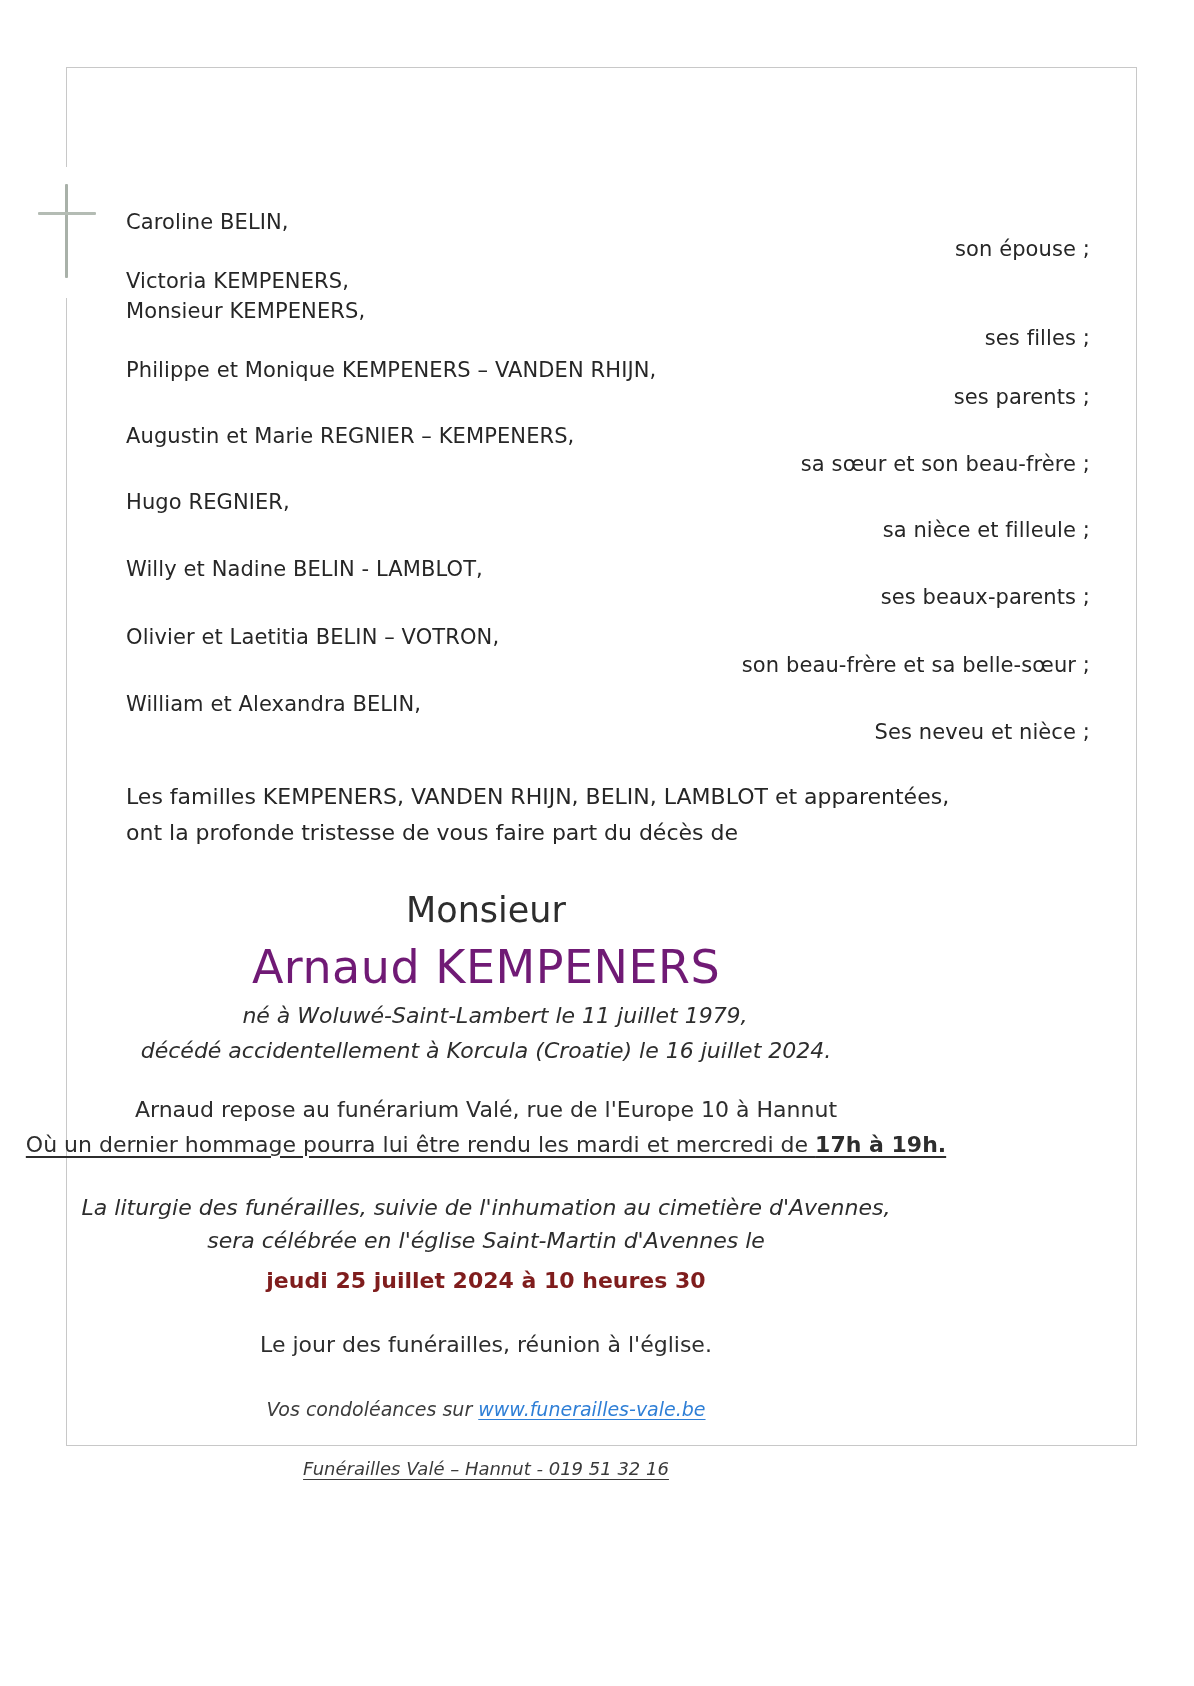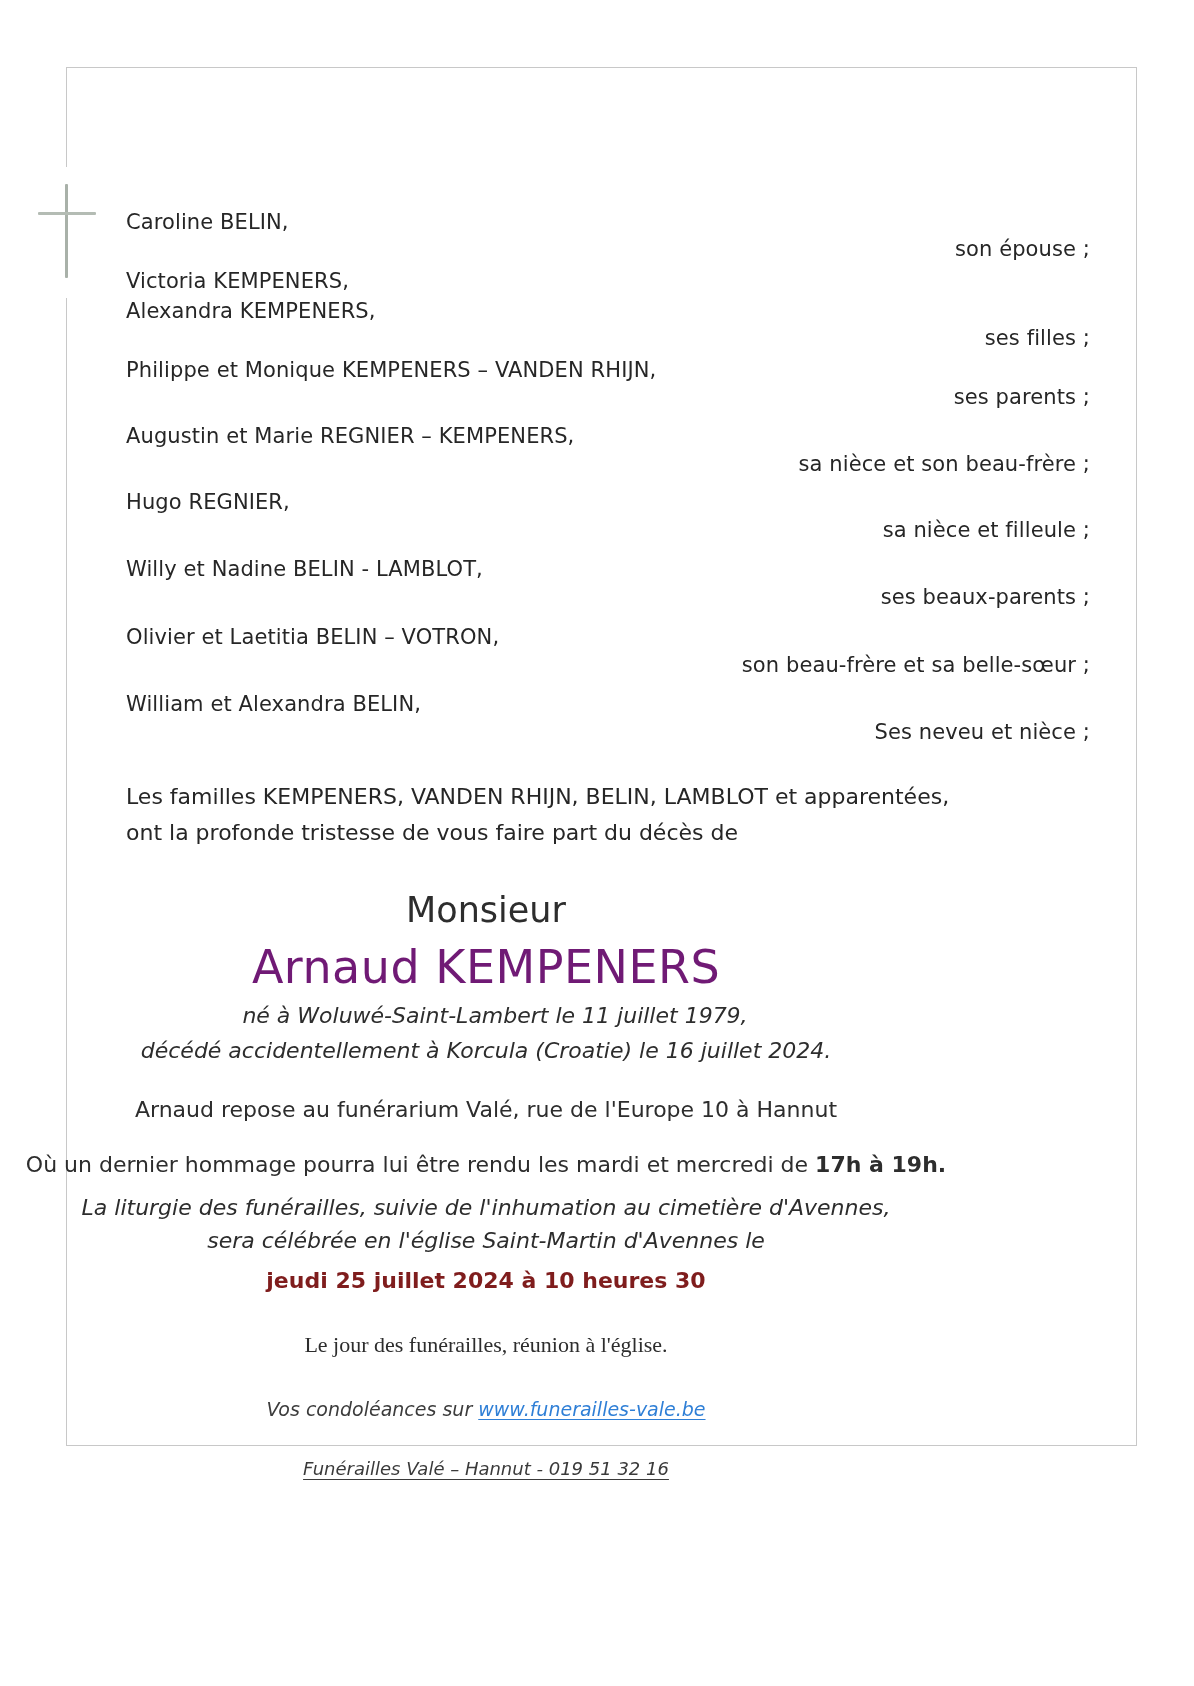--- a/index.html
+++ b/index.html
@@ -20,21 +20,21 @@
     .row { position: absolute; font-size: 21px; color: #262626; white-space: nowrap; letter-spacing: 0.1px; }
     .left { left: 126px; }
     .right { right: 104px; text-align: right; }
 
     .center { position: absolute; left: 0; width: 972px; text-align: center; white-space: nowrap; }
     .announce { position: absolute; left: 126px; font-size: 22px; color: #262626; white-space: nowrap; }
     .monsieur { font-size: 35px; color: #2d2d2d; }
     .name { font-size: 46px; color: #701a75; letter-spacing: 0.5px; }
     .italic-line { font-size: 22px; font-style: italic; color: #2d2d2d; }
     .plain-line { font-size: 22px; color: #2d2d2d; }
-    .underline-line { font-size: 22px; color: #2d2d2d; text-underline-offset: 4px; margin-top: 20px; }
+    .underline-line { font-size: 22px; color: #2d2d2d; text-decoration: underline; text-underline-offset: 4px; }
     .bold { font-weight: bold; }
     .date-line { font-size: 22px; font-weight: bold; color: #7f1d1d; }
     .condol { font-size: 19px; font-style: italic; font-weight: 300; color: #3c3c3c; }
     .link { color: #2f7fd6; text-decoration: underline; text-underline-offset: 3px; }
     .footer { font-size: 18px; font-style: italic; color: #3a3a3a; text-decoration: underline; text-underline-offset: 4px; }
   </style>
 </head>
 <body>
 
 <div class="frame-top"></div>
@@ -48,28 +48,28 @@
   <div class="cross-h"></div>
 </div>
 
 <div class="quote">
 </div>
 
 <div class="row left" style="top:210px;">Caroline BELIN,</div>
 <div class="row right" style="top:237px;">son épouse ;</div>
 
 <div class="row left" style="top:269px;">Victoria KEMPENERS,</div>
-<div class="row left" style="top:299px;">Alexandra KEMPENERS,</div>
+<div class="row left" style="top:299px;">Monsieur KEMPENERS,</div>
 <div class="row right" style="top:326px;">ses filles ;</div>
 
 <div class="row left" style="top:358px;">Philippe et Monique KEMPENERS – VANDEN RHIJN,</div>
 <div class="row right" style="top:385px;">ses parents ;</div>
 
 <div class="row left" style="top:424px;">Augustin et Marie REGNIER – KEMPENERS,</div>
-<div class="row right" style="top:452px;">sa nièce et son beau-frère ;</div>
+<div class="row right" style="top:452px;">sa sœur et son beau-frère ;</div>
 
 <div class="row left" style="top:490px;">Hugo REGNIER,</div>
 <div class="row right" style="top:518px;">sa nièce et filleule ;</div>
 
 <div class="row left" style="top:557px;">Willy et Nadine BELIN - LAMBLOT,</div>
 <div class="row right" style="top:585px;">ses beaux-parents ;</div>
 
 <div class="row left" style="top:625px;">Olivier et Laetitia BELIN – VOTRON,</div>
 <div class="row right" style="top:653px;">son beau-frère et sa belle-sœur ;</div>
 
@@ -85,21 +85,21 @@
 <div class="center italic-line" style="top:1038px;">décédé accidentellement à Korcula (Croatie) le 16 juillet 2024.</div>
 
 <div class="center plain-line" style="top:1097px;">Arnaud repose au funérarium Valé, rue de l'Europe 10 à Hannut</div>
 <div class="center underline-line" style="top:1132px;">
   <span>Où un dernier hommage pourra lui être rendu les mardi et mercredi de </span><span class="bold">17h à 19h.</span>
 </div>
 
 <div class="center italic-line" style="top:1195px;">La liturgie des funérailles, suivie de l'inhumation au cimetière d'Avennes,</div>
 <div class="center italic-line" style="top:1228px;">sera célébrée en l'église Saint-Martin d'Avennes le</div>
 <div class="center date-line" style="top:1268px;">jeudi 25 juillet 2024 à 10 heures 30</div>
-<div class="center plain-line" style="top:1332px;font-family:Liberation Serif, serif;">Le jour des funérailles, réunion à l'église.</div>
+<div class="center plain-line" style="top:1332px;">Le jour des funérailles, réunion à l'église.</div>
 
 <div class="center condol" style="top:1398px;">
   <span>Vos condoléances sur </span><a class="link" style="color: rgb(47, 127, 214);">www.funerailles-vale.be</a>
 </div>
 
 <div class="center" style="top:1458px;">
   <span class="footer">Funérailles Valé  –  Hannut - 019 51 32 16</span>
 </div>
 
 </body></html>

